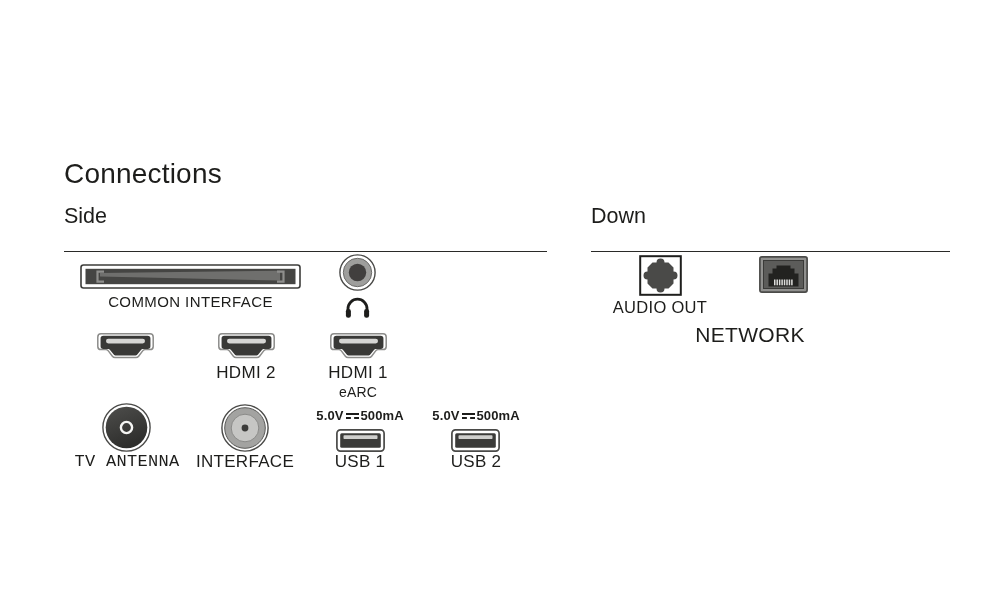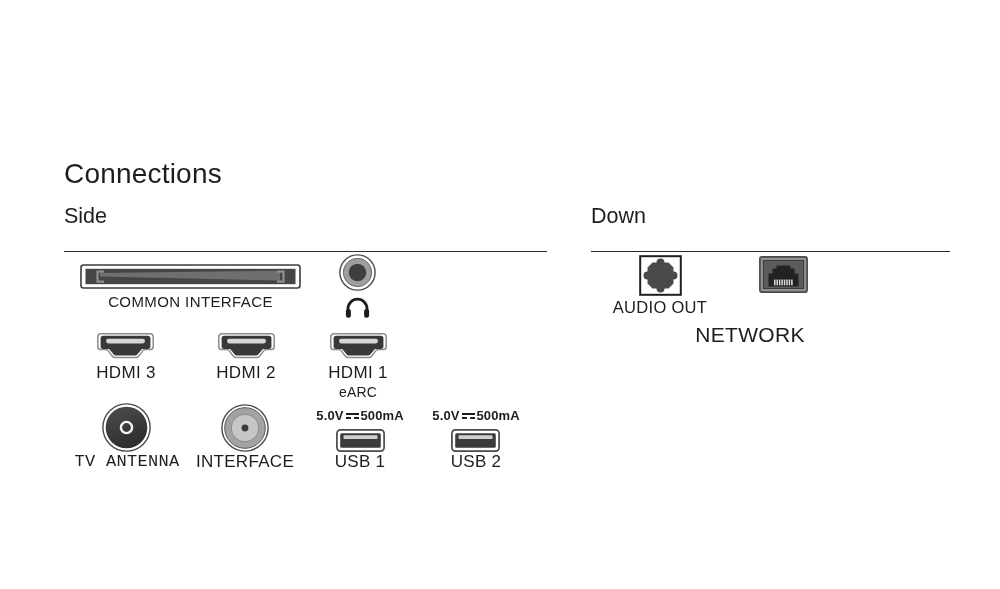--- a/index.html
+++ b/index.html
@@ -79,21 +79,20 @@
     </svg>
   </div>
 
   <div class="abs" style="left:97px;top:333px;">
     <svg width="57" height="26" viewBox="0 0 57 26">
       <path d="M4,0.8 H53 C55.2,0.8 56.2,1.8 56.2,4 V13.4 C56.2,15.6 55.2,16.6 53,16.6 H48.2 C47.1,16.6 46.4,17 45.7,17.9 L41.6,23.2 C40.9,24.1 40.2,24.5 39,24.5 H18 C16.8,24.5 16.1,24.1 15.4,23.2 L11.3,17.9 C10.6,17 9.9,16.6 8.8,16.6 H4 C1.8,16.6 0.8,15.6 0.8,13.4 V4 C0.8,1.8 1.8,0.8 4,0.8 Z" fill="#ffffff" stroke="#8c8c8a" stroke-width="1.5"></path>
       <path d="M4,0.8 H53 C55.2,0.8 56.2,1.8 56.2,4 V13.4 C56.2,15.6 55.2,16.6 53,16.6 H48.2 C47.1,16.6 46.4,17 45.7,17.9 L41.6,23.2 C40.9,24.1 40.2,24.5 39,24.5 H18 C16.8,24.5 16.1,24.1 15.4,23.2 L11.3,17.9 C10.6,17 9.9,16.6 8.8,16.6 H4 C1.8,16.6 0.8,15.6 0.8,13.4 V4 C0.8,1.8 1.8,0.8 4,0.8 Z" fill="#39393 7" transform="translate(28.5,12.65) scale(0.9,0.84) translate(-28.5,-12.65)" style="fill:#393937"></path>
       <rect x="9" y="5.8" width="39" height="4.6" rx="2.3" fill="#d6d6d4"></rect>
     </svg>
   </div>
-  <div class="abs port-label" style="left:66px;top:363px;width:120px;">HDMI 3</div>
 
   <div class="abs" style="left:218px;top:333px;">
     <svg width="57" height="26" viewBox="0 0 57 26">
       <path d="M4,0.8 H53 C55.2,0.8 56.2,1.8 56.2,4 V13.4 C56.2,15.6 55.2,16.6 53,16.6 H48.2 C47.1,16.6 46.4,17 45.7,17.9 L41.6,23.2 C40.9,24.1 40.2,24.5 39,24.5 H18 C16.8,24.5 16.1,24.1 15.4,23.2 L11.3,17.9 C10.6,17 9.9,16.6 8.8,16.6 H4 C1.8,16.6 0.8,15.6 0.8,13.4 V4 C0.8,1.8 1.8,0.8 4,0.8 Z" fill="#ffffff" stroke="#8c8c8a" stroke-width="1.5"></path>
       <path d="M4,0.8 H53 C55.2,0.8 56.2,1.8 56.2,4 V13.4 C56.2,15.6 55.2,16.6 53,16.6 H48.2 C47.1,16.6 46.4,17 45.7,17.9 L41.6,23.2 C40.9,24.1 40.2,24.5 39,24.5 H18 C16.8,24.5 16.1,24.1 15.4,23.2 L11.3,17.9 C10.6,17 9.9,16.6 8.8,16.6 H4 C1.8,16.6 0.8,15.6 0.8,13.4 V4 C0.8,1.8 1.8,0.8 4,0.8 Z" transform="translate(28.5,12.65) scale(0.9,0.84) translate(-28.5,-12.65)" style="fill:#393937"></path>
       <rect x="9" y="5.8" width="39" height="4.6" rx="2.3" fill="#d6d6d4"></rect>
     </svg>
   </div>
   <div class="abs port-label" style="left:186px;top:363px;width:120px;">HDMI 2</div>
 

